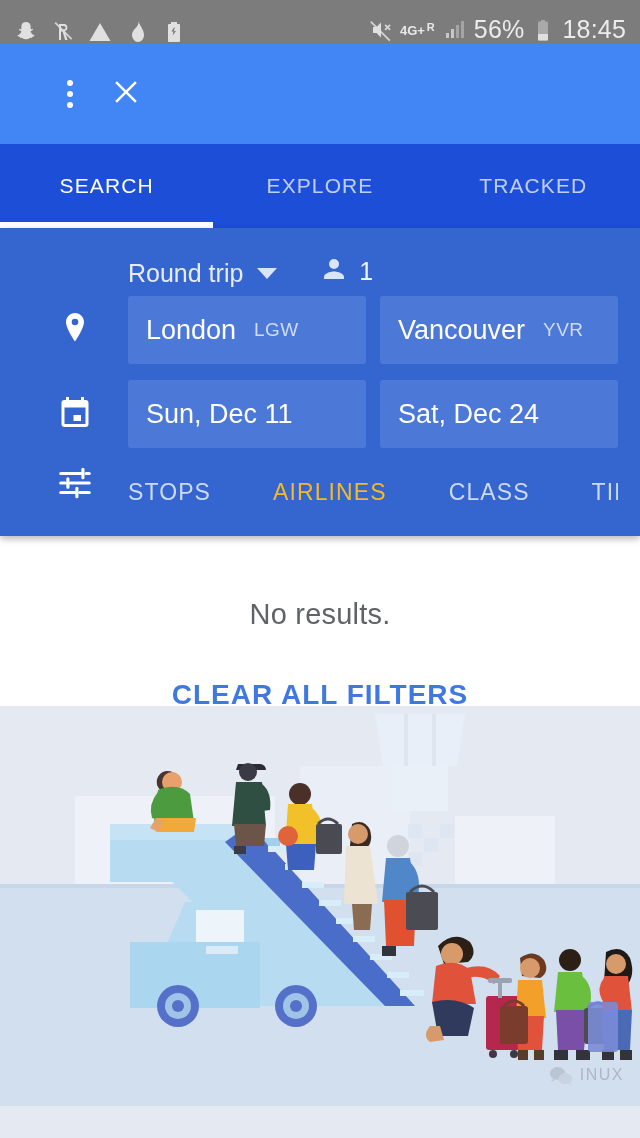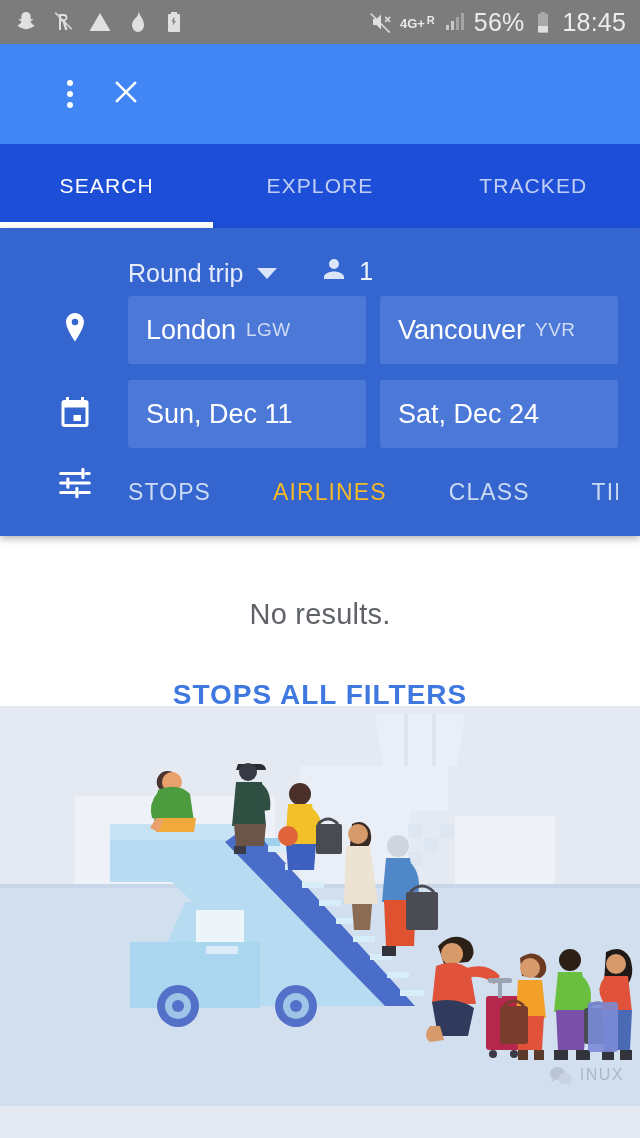--- a/index.html
+++ b/index.html
@@ -7,21 +7,21 @@
     width: 640px; height: 1138px;
     font-family: "Liberation Sans", sans-serif;
     background: #e4e9f2;
     overflow: hidden;
   }
   #app { position: relative; width: 640px; height: 1138px; overflow: hidden; }
 
   
   .statusbar {
     height: 44px; background: #7c7c7c; color: #e9e9e9;
-    display: flex; align-items: center; justify-content: space-between;
+    display: flex; align-items: flex-end; justify-content: space-between;
     padding: 0 14px;
   }
   .sb-left, .sb-right { display: flex; align-items: center; }
   .sb-left > * { margin-right: 13px; }
   .sb-right > * { margin-left: 7px; }
   .sb-icon { width: 24px; height: 24px; display: block; opacity: .92; }
   .sb-text { font-size: 25px; letter-spacing: .2px; color: #ececec; }
   .sb-net { display: flex; align-items: flex-start; }
   .sb-4g { font-size: 13px; font-weight: bold; line-height: 1; margin-top: 2px; }
   .sb-r { font-size: 11px; font-weight: bold; line-height: 1; margin: 0 1px 0 2px; }
@@ -69,21 +69,21 @@
     width: 0; height: 0; border-left: 10px solid transparent; border-right: 10px solid transparent;
     border-top: 11px solid #dbe5fa; margin-left: 14px;
   }
   .pax { display: flex; align-items: center; margin-left: 42px; cursor: pointer; }
   .pax-count { color: #eef2fd; font-size: 25px; margin-left: 10px; }
 
   .field-row { margin-bottom: 16px; }
   .field {
     background: #4c78d8; border-radius: 3px; height: 68px;
     display: flex; align-items: center; padding: 0 18px;
-    color: #fff; font-size: 27px; cursor: pointer; flex: 1;
+    color: #fff; font-size: 27px; cursor: pointer; flex: 1; gap: 8px;
   }
   .field + .field { margin-left: 14px; }
   .field .code { font-size: 19px; color: #cfdcf4; margin-left: 10px; letter-spacing: .4px; }
 
   .filters-row { margin-top: 10px; align-items: flex-end; }
   .filters { display: flex; align-items: center; flex: 1; overflow: hidden; }
   .filter-chip {
     color: #ccdaf5; font-size: 23px; letter-spacing: 1.1px; margin-right: 62px;
     white-space: nowrap; cursor: pointer;
   }
@@ -271,21 +271,21 @@
         <span class="filter-chip">STOPS</span>
         <span class="filter-chip active">AIRLINES</span>
         <span class="filter-chip">CLASS</span>
         <span class="filter-chip">TIMES</span>
       </div>
     </div>
   </div>
 
   <div class="results">
     <div class="no-results">No results.</div>
-    <div class="clear-filters">STOPS ALL FILTERS</div>
+    <div class="clear-filters">CLEAR ALL FILTERS</div>
 
     <svg class="illus" viewBox="0 0 640 400">
 
       <rect x="0" y="0" width="640" height="400" fill="#e4e9f2"></rect>
       <rect x="75" y="90" width="200" height="110" fill="#eef2f8"></rect>
       <rect x="300" y="60" width="110" height="140" fill="#eaeff7"></rect>
       <rect x="455" y="110" width="100" height="100" fill="#eef2f8"></rect>
 
       <path d="M375 8 h90 l-8 52 h-74 z" fill="#e9eff8"></path>
       <rect x="392" y="60" width="56" height="45" fill="#eaf0f8"></rect>

